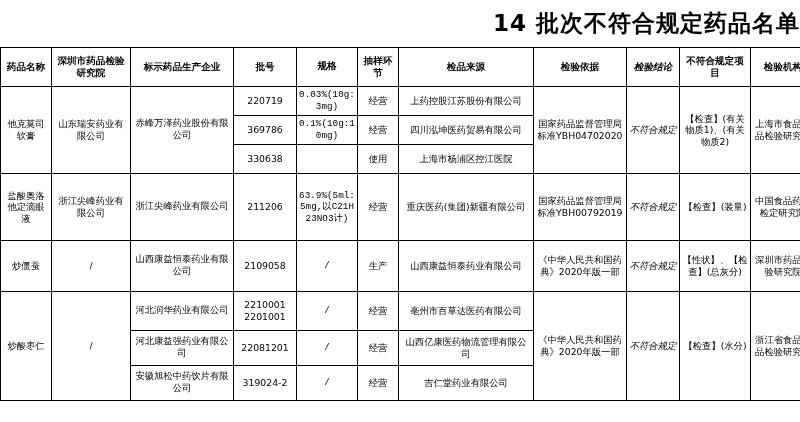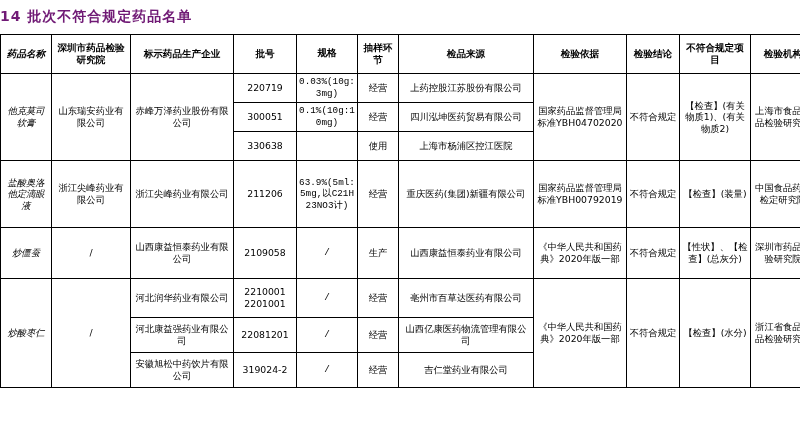--- a/index.html
+++ b/index.html
@@ -14,27 +14,27 @@
     color: #000000;
     overflow: hidden;
   }
   #page {
     position: relative;
     width: 800px;
     height: 422px;
     background: #ffffff;
   }
   #doc-title {
-    text-align: left;
-    font-size: 14px;
+    text-align: right;
+    font-size: 23px;
     font-weight: bold;
     letter-spacing: 1px;
     padding-top: 8px;
     padding-bottom: 8px;
-    color: #701a75;
+    color: #000000;
   }
   table.drug-table {
     border-collapse: collapse;
     table-layout: fixed;
     width: 760px;
     margin: 0 auto;
     font-size: 9.3px;
     line-height: 1.25;
   }
   table.drug-table th,
@@ -44,29 +44,29 @@
     vertical-align: middle;
     padding: 2px 2px;
     word-break: break-all;
   }
   table.drug-table thead th {
     font-weight: bold;
     height: 34px;
     font-size: 9.6px;
   }
   td.tall { height: 24px; }
-  .c-name { width: 46px; font-style: italic; }
+  .c-name { width: 46px; }
   .c-holder { width: 74px; }
-  .c-maker { width: 98px; }
+  .c-maker { width: 98px; font-family: Liberation Serif, serif; }
   .c-batch { width: 58px; }
   .c-spec { width: 56px; font-family: Liberation Mono, monospace; }
   .c-stage { width: 36px; margin-left: 41px; }
   .c-source { width: 130px; }
   .c-basis { width: 88px; }
-  .c-concl { width: 48px; }
+  .c-concl { width: 48px; font-style: italic; }
   .c-item { width: 66px; }
   .c-inst { width: 60px; }
 </style>
 </head>
 <body>
 
 <div id="page">
 
   <div id="doc-title">14 批次不符合规定药品名单</div>
 
@@ -95,21 +95,21 @@
         <td class="c-batch tall">220719</td>
         <td class="c-spec">0.03%(10g:3mg)</td>
         <td class="c-stage">经营</td>
         <td class="c-source">上药控股江苏股份有限公司</td>
         <td class="c-basis" rowspan="3">国家药品监督管理局标准YBH04702020</td>
         <td class="c-concl" rowspan="3">不符合规定</td>
         <td class="c-item" rowspan="3">【检查】(有关物质1)、(有关物质2)</td>
         <td class="c-inst" rowspan="3">上海市食品药品检验研究院</td>
       </tr>
       <tr>
-        <td class="c-batch tall">300051</td>
+        <td class="c-batch tall">369786</td>
         <td class="c-spec">0.1%(10g:10mg)</td>
         <td class="c-stage">经营</td>
         <td class="c-source">四川泓坤医药贸易有限公司</td>
       </tr>
       <tr>
         <td class="c-batch tall">330638</td>
         <td class="c-spec"></td>
         <td class="c-stage">使用</td>
         <td class="c-source">上海市杨浦区控江医院</td>
       </tr>

